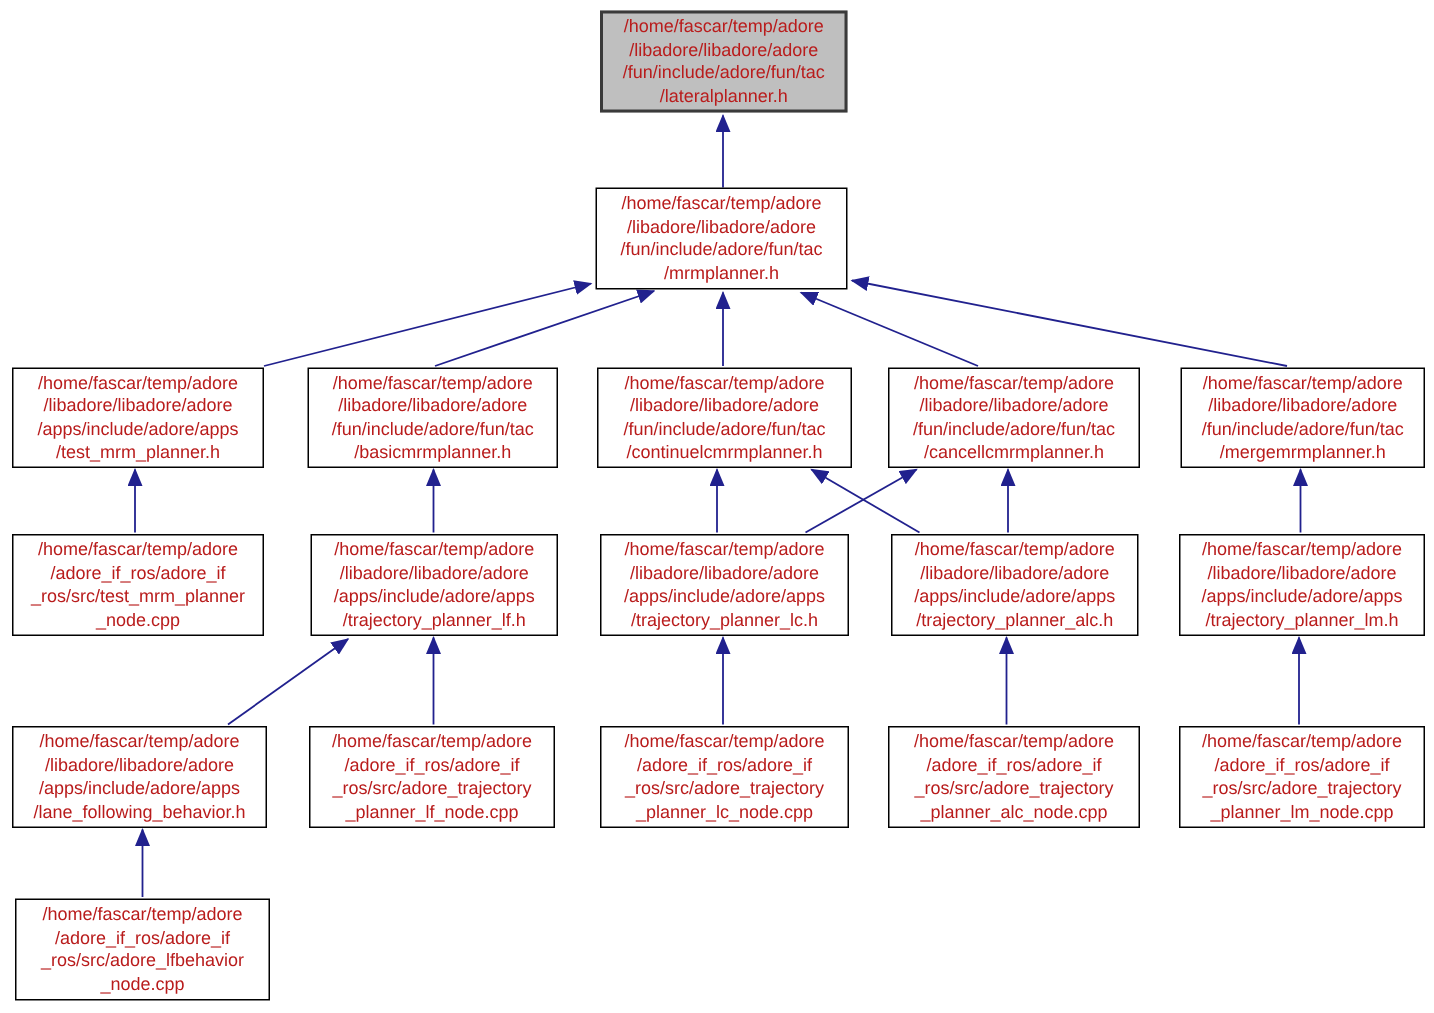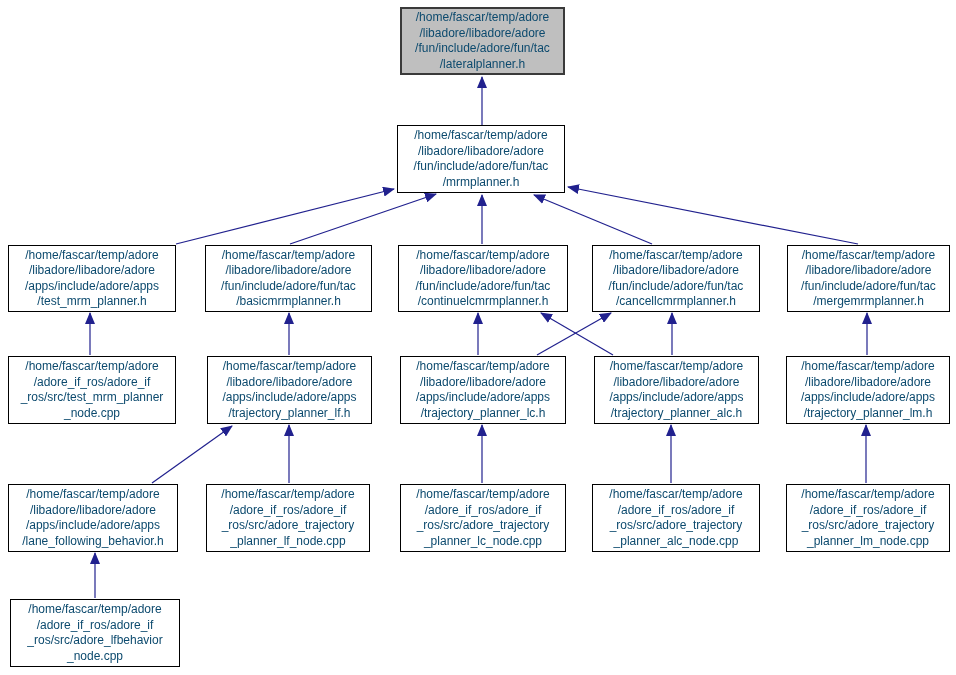--- a/index.html
+++ b/index.html
@@ -15,21 +15,21 @@
     position: absolute;
     left: 0; top: 0;
     width: 956px; height: 675px;
     pointer-events: none;
   }
   .node {
     position: absolute;
     box-sizing: border-box;
     border: 1px solid #000000;
     background: #ffffff;
-    color: #0c4a6e;
+    color: #b91c1c;
     font-size: 12px;
     line-height: 15.5px;
     text-align: center;
     display: grid;
     place-items: center;
     cursor: pointer;
   }
   .node span { white-space: pre-line; }
   .node.highlight {
     background: #bfbfbf;

